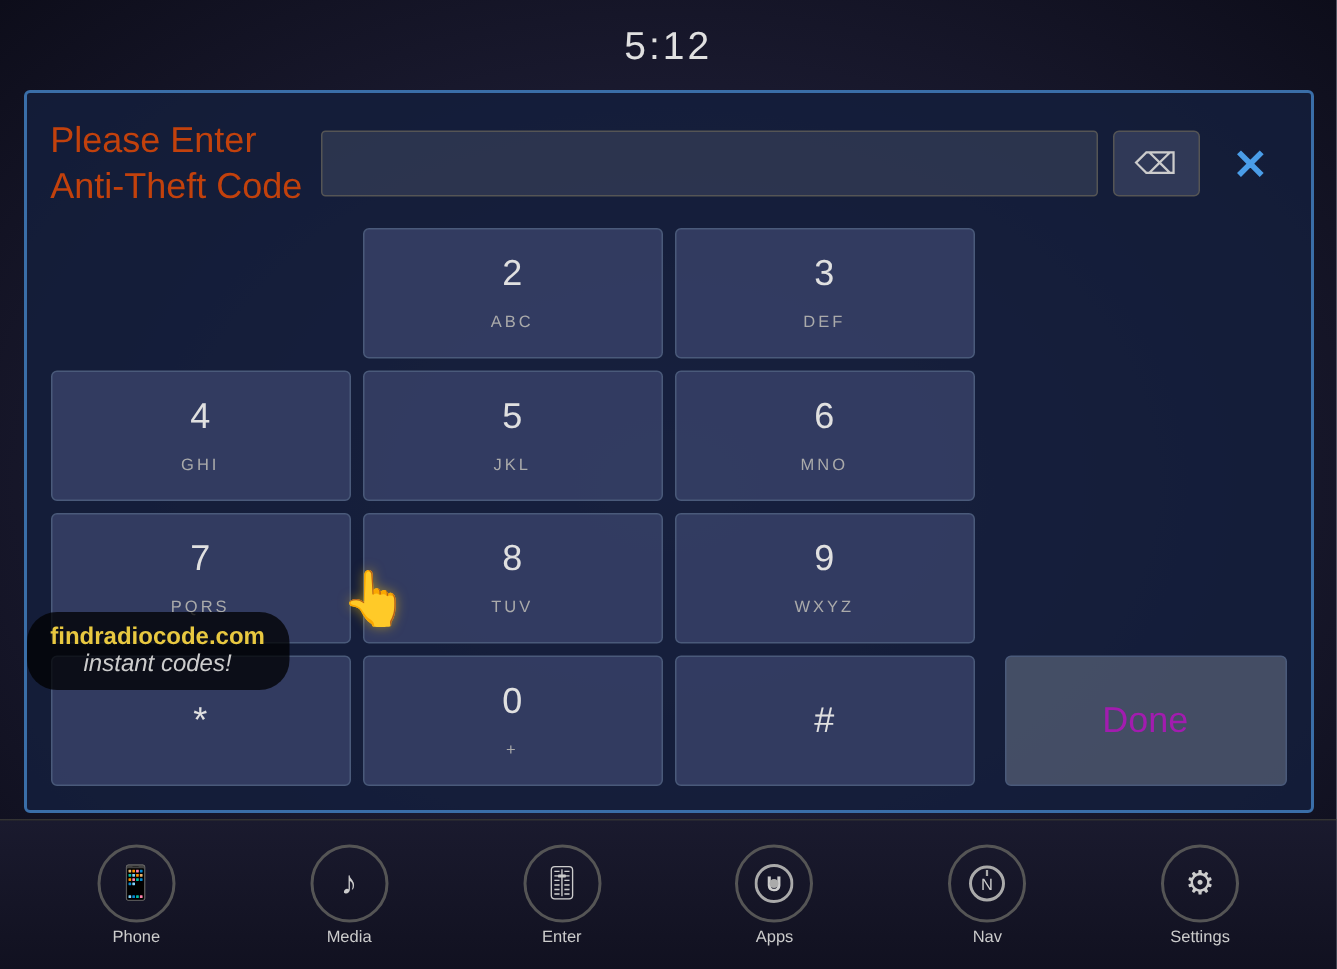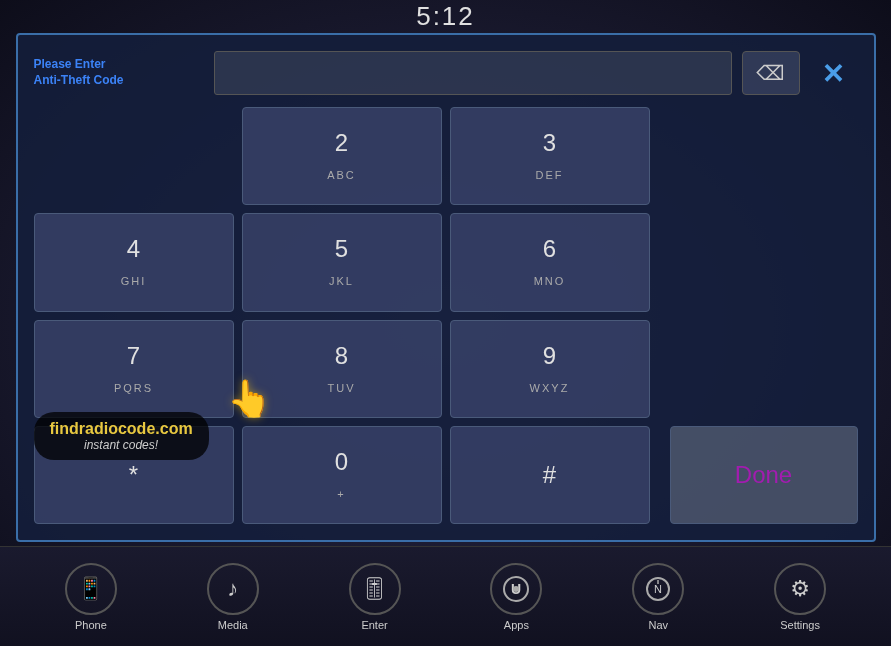--- a/index.html
+++ b/index.html
@@ -13,21 +13,21 @@
       display: flex;
       flex-direction: column;
       align-items: center;
       justify-content: flex-start;
       background: radial-gradient(ellipse at center, #2a2a4a 0%, #0d0d1a 100%);
     }
 
     
     .status-bar {
       width: 100%;
-      height: 33px;
+      height: 60px;
       display: flex;
       align-items: center;
       justify-content: center;
       background: transparent;
     }
 
     .time {
       color: #e0e0e0;
       font-size: 26px;
       font-weight: 300;
@@ -49,23 +49,23 @@
     }
 
     
     .header-row {
       display: flex;
       align-items: center;
       gap: 10px;
     }
 
     .anti-theft-label {
-      color: #3b82f6;
-      font-size: 12px;
-      font-weight: bold;
+      color: #c2410c;
+      font-size: 24px;
+      font-weight: normal;
       line-height: 1.3;
       min-width: 170px;
     }
 
     .code-input {
       flex: 1;
       height: 44px;
       background: rgba(255,255,255,0.1);
       border: 1px solid #555;
       border-radius: 3px;
@@ -144,37 +144,37 @@
 
     .key-empty {
       background: transparent;
       border: none;
       cursor: default;
     }
 
     
     .watermark {
       position: absolute;
-      left: 16px;
+      left: 0;
       bottom: 80px;
       background: rgba(0, 0, 0, 0.75);
       border-radius: 20px;
       padding: 8px 16px;
       z-index: 10;
     }
 
     .watermark-url {
       color: #e8c840;
       font-size: 16px;
       font-weight: bold;
     }
 
     .watermark-sub {
       color: #ccc;
-      font-size: 12px;
+      font-size: 16px;
       font-style: italic;
       text-align: center;
     }
 
     
     .hand-icon {
       position: absolute;
       left: 210px;
       bottom: 120px;
       font-size: 36px;

